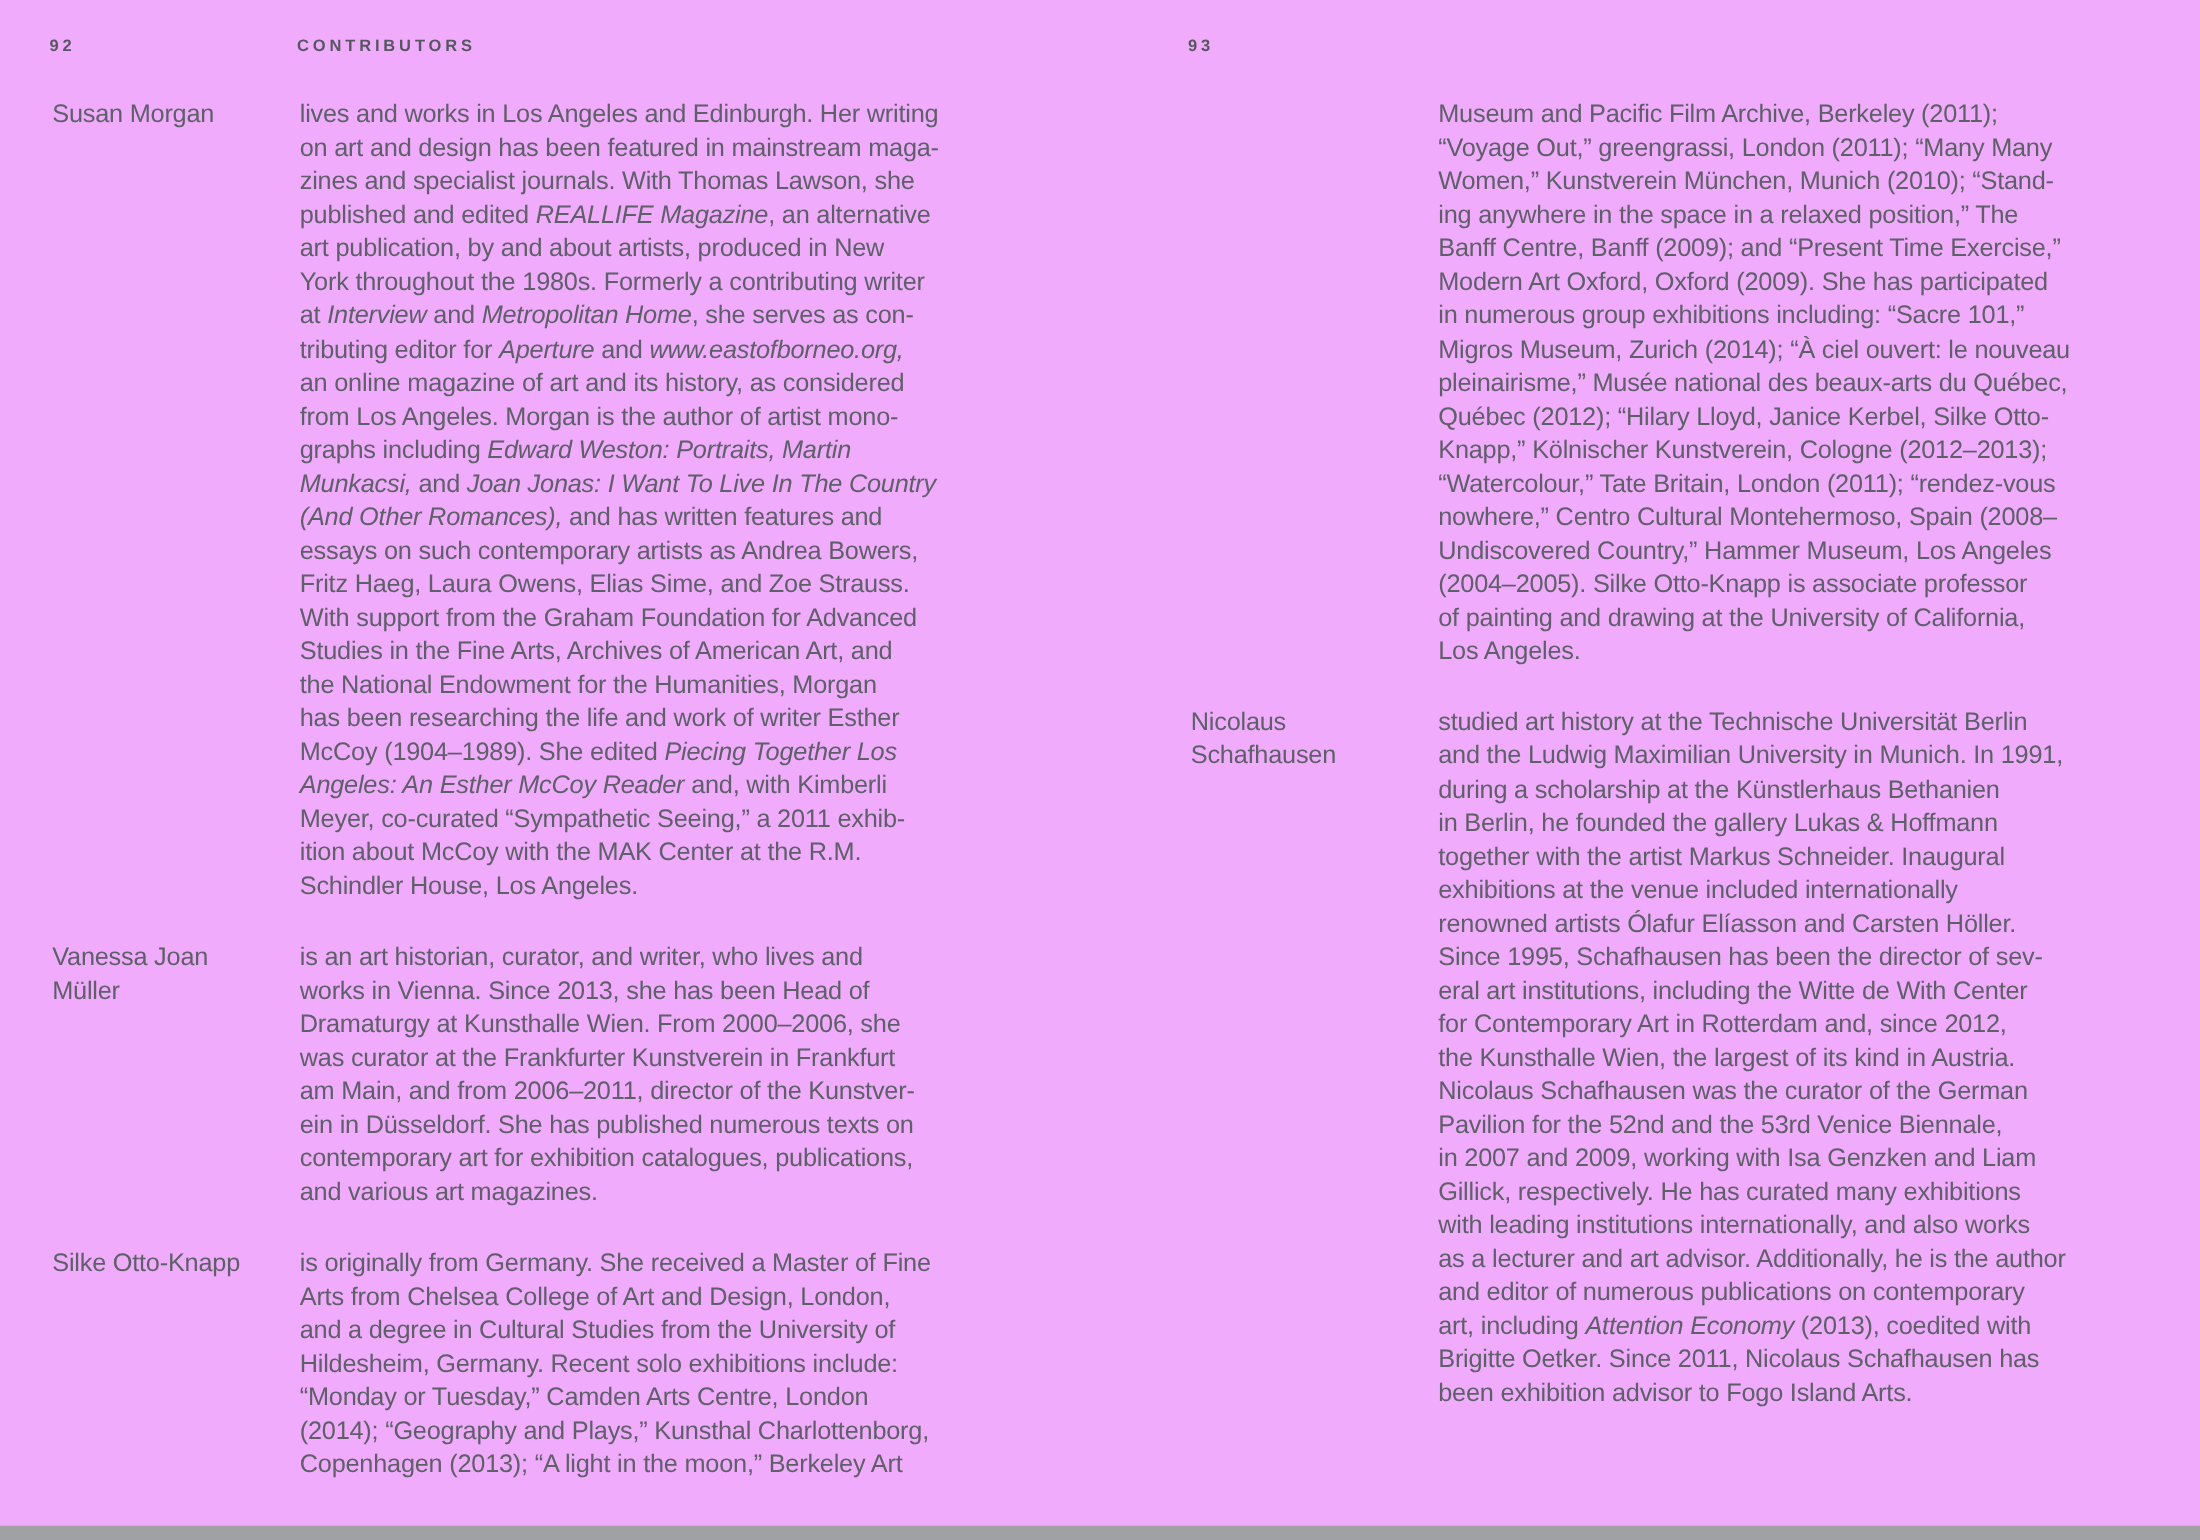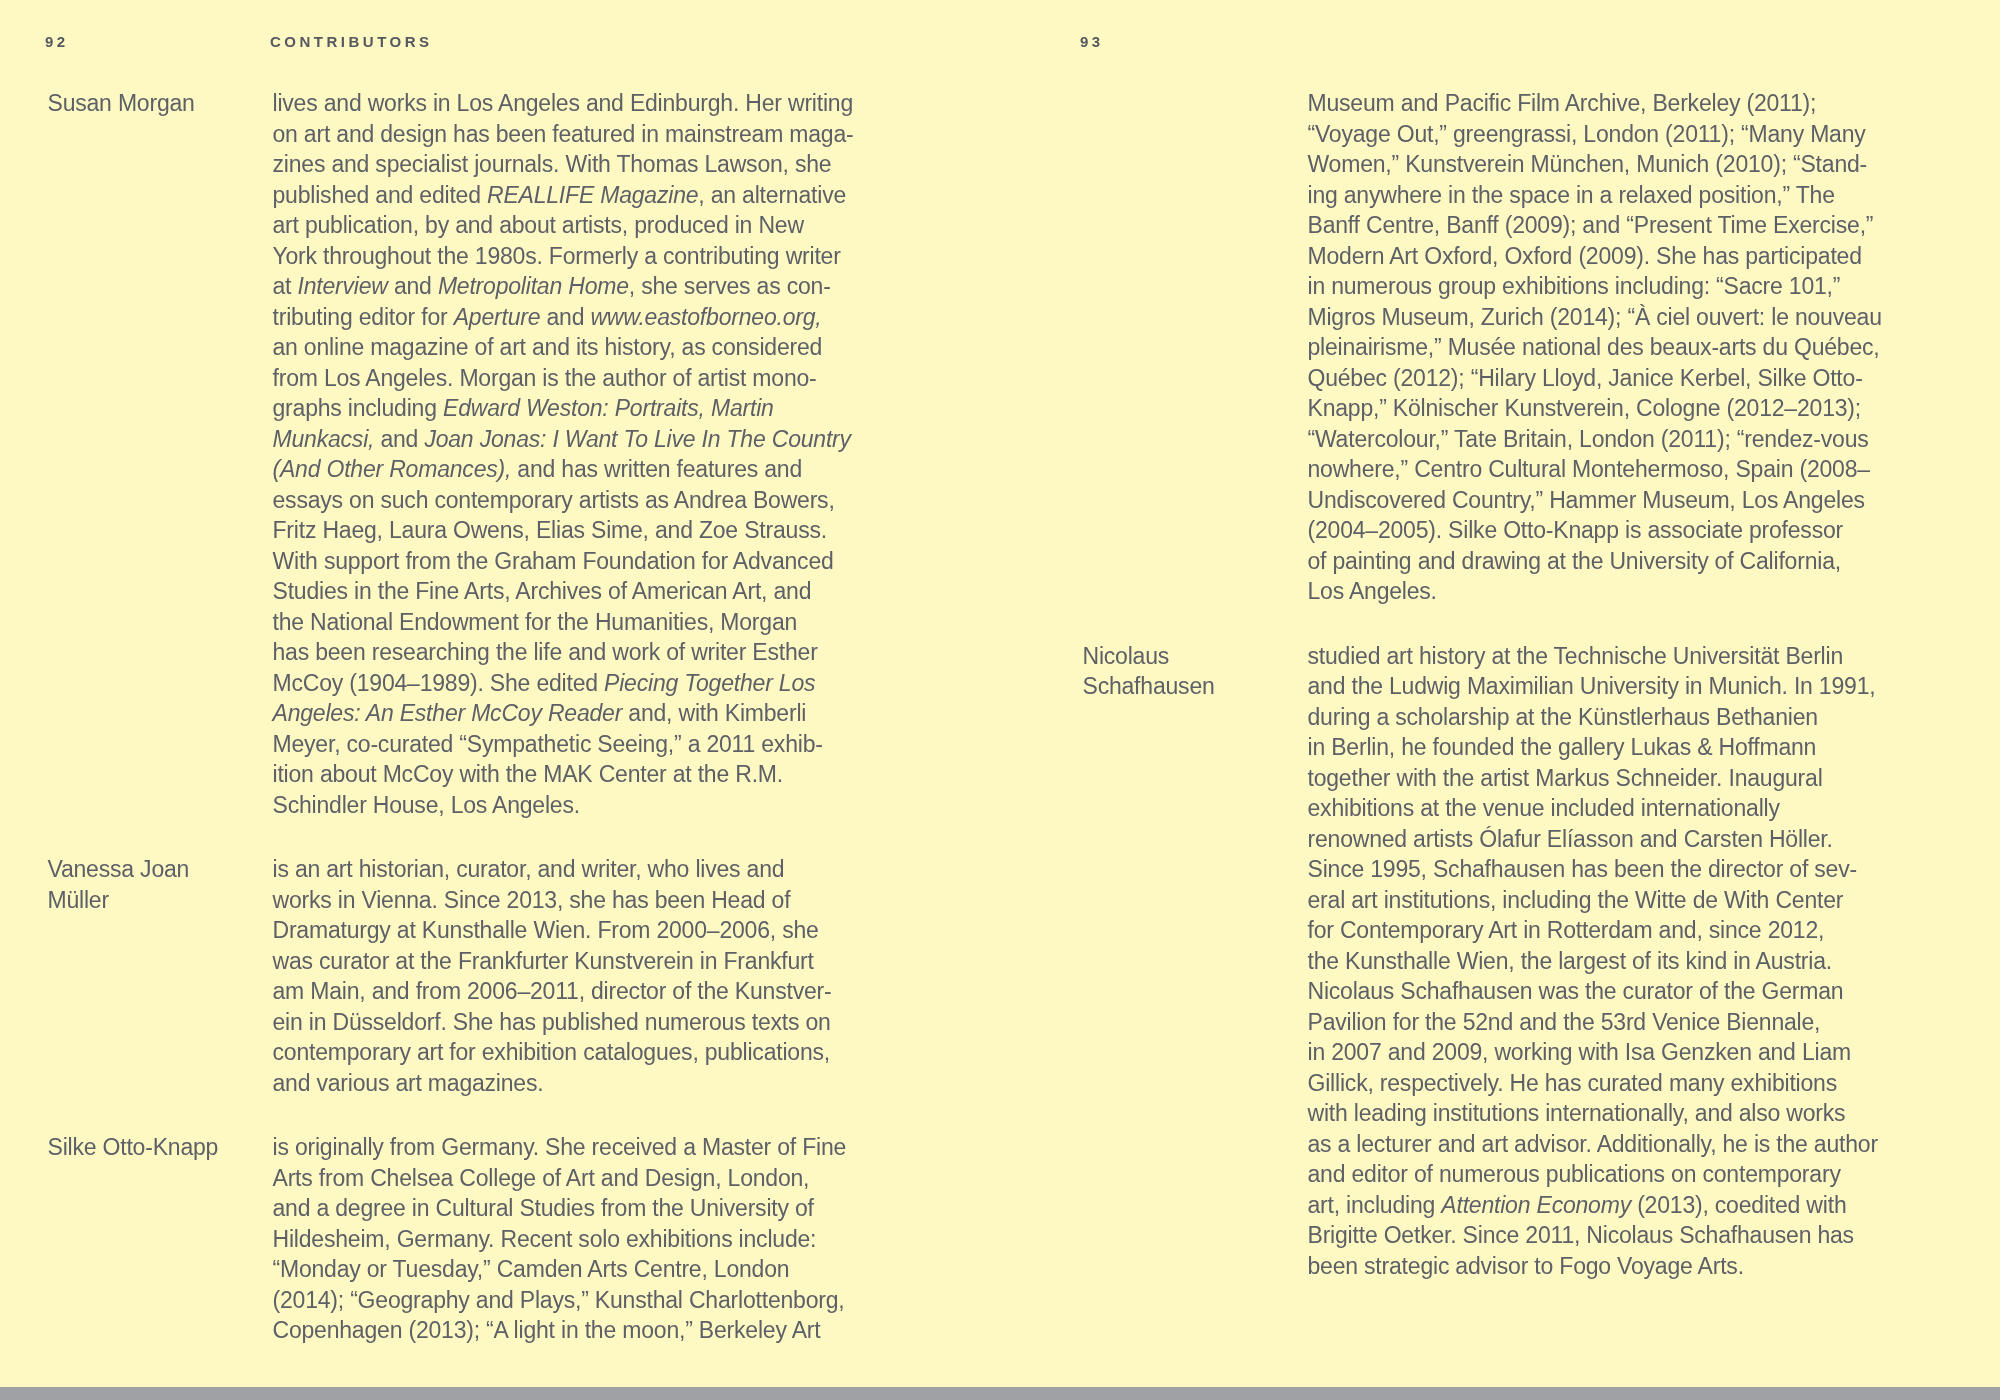--- a/index.html
+++ b/index.html
@@ -9,21 +9,21 @@
   body {
     width: 2000px;
     height: 1400px;
     overflow: hidden;
     font-family: "Liberation Sans", sans-serif;
   }
   .book {
     position: relative;
     width: 2000px;
     height: 1400px;
-    background: #fef9c3;
+    background: #f0abfc;
   }
   .page {
     position: absolute;
     top: 33px;
     width: 890px;
   }
   .page-left  { left: 45px; }
   .page-right { left: 1067px; margin-left: 13px; }
   .page-head {
     position: relative;
@@ -192,21 +192,21 @@
             <div class="line">the Kunsthalle Wien, the largest of its kind in Austria.</div>
             <div class="line">Nicolaus Schafhausen was the curator of the German</div>
             <div class="line">Pavilion for the 52nd and the 53rd Venice Biennale,</div>
             <div class="line">in 2007 and 2009, working with Isa Genzken and Liam</div>
             <div class="line">Gillick, respectively. He has curated many exhibitions</div>
             <div class="line">with leading institutions internationally, and also works</div>
             <div class="line">as a lecturer and art advisor. Additionally, he is the author</div>
             <div class="line">and editor of numerous publications on contemporary</div>
             <div class="line">art, including <i>Attention Economy</i> (2013), coedited with</div>
             <div class="line">Brigitte Oetker. Since 2011, Nicolaus Schafhausen has</div>
-            <div class="line">been strategic advisor to Fogo Voyage Arts.</div>
+            <div class="line">been exhibition advisor to Fogo Island Arts.</div>
           </div>
         </div>
       </div>
   </div>
 
   <div class="bottom-edge"></div>
 
 </div>
 
 </body></html>

